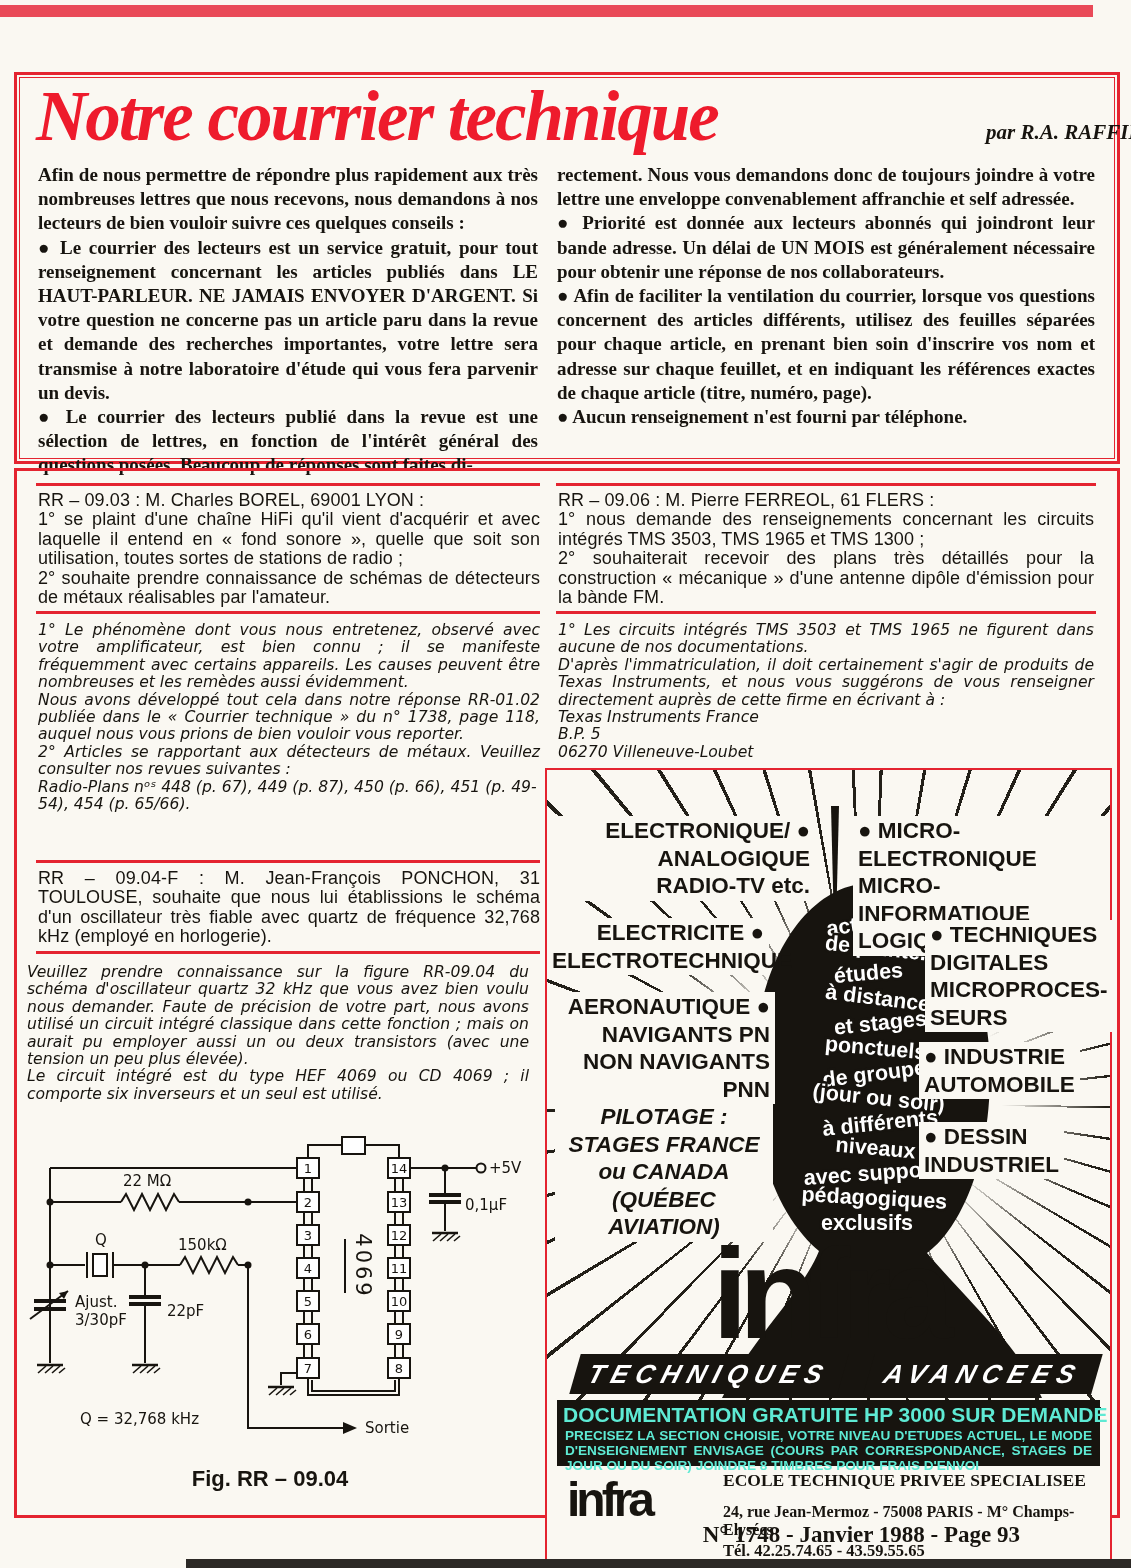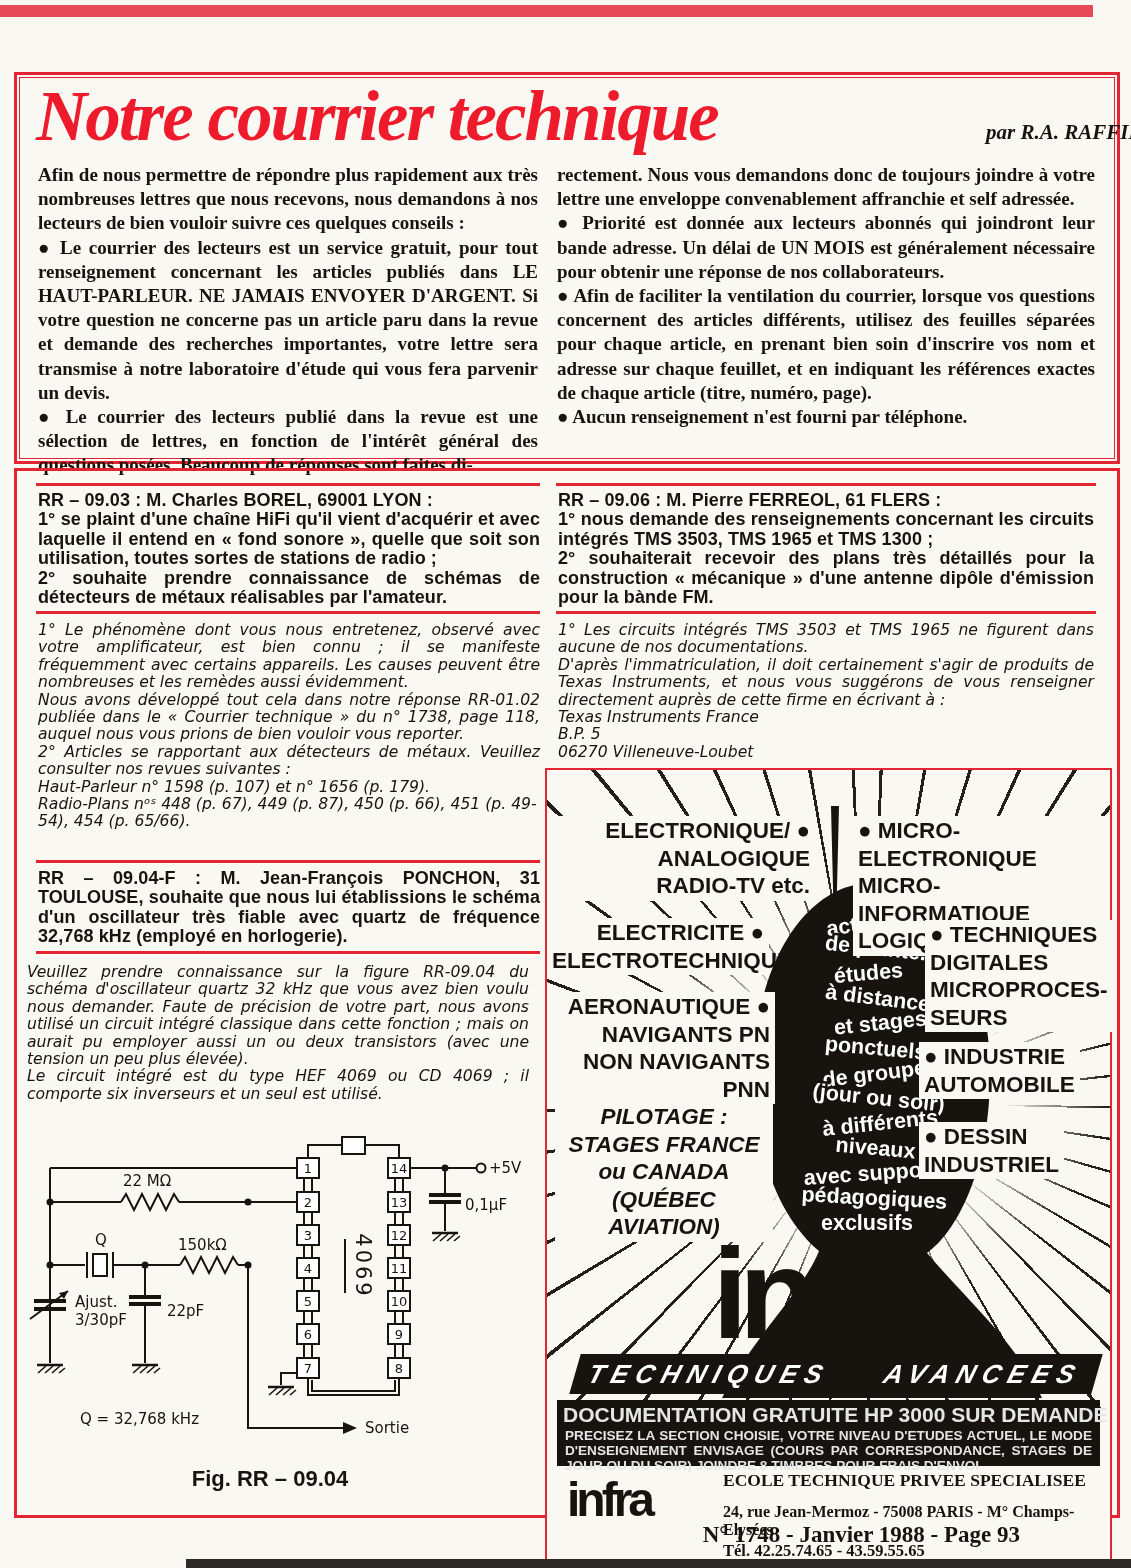--- a/index.html
+++ b/index.html
@@ -20,21 +20,21 @@
   .byline{left:986px;top:120px;font-family:"Liberation Serif",serif;font-weight:700;font-style:italic;
           font-size:21px;white-space:nowrap;}
   .introcol{top:163px;font-family:"Liberation Serif",serif;font-weight:700;font-size:19px;
             line-height:24.2px;text-align:justify;}
   .introcol p{margin:0;}
   .icl{left:38px;width:500px;}
   .icr{left:557px;width:538px;}
   
   .frame2{left:14px;top:468px;width:1100px;height:1044px;border:3px solid var(--red);}
   .rule{height:3px;background:var(--red);}
-  .qhead{font-family:"Liberation Sans",sans-serif;font-weight:700;font-size:18px;line-height:19.4px;
+  .qhead{font-family:"Liberation Sans",sans-serif;font-weight:400;font-size:18px;line-height:19.4px;
          text-align:justify;letter-spacing:0.1px;}
   .qhead p{margin:0;}
   .ans{font-family:"DejaVu Sans",sans-serif;font-style:italic;font-size:15.6px;line-height:17.4px;
        text-align:justify;}
   .ans p{margin:0;}
   .ans .nj{text-align:left;}
   
   .circuit{left:25px;top:1133px;}
   .circuit text{font-family:"DejaVu Sans",sans-serif;font-size:15px;fill:var(--ink);}
   .circuit .pin{font-size:13px;text-anchor:middle;}
@@ -55,21 +55,21 @@
   .lab-r{text-align:right;}
   .lab-c{text-align:center;font-style:italic;}
   .eggsvg{left:150px;top:8px;}
   .eggline{fill:#fff;stroke:#17140f;stroke-width:5px;paint-order:stroke;
            font-family:"Liberation Sans",sans-serif;font-weight:700;font-size:21.5px;text-anchor:middle;}
   .bigbrand{left:0;top:474px;width:563px;text-align:center;font-weight:700;font-size:128px;
             line-height:100px;letter-spacing:-9px;color:#17140f;}
   .banner{top:584px;height:40px;background:#17140f;transform:skewX(-16deg);
           color:#fff;font-weight:700;font-style:italic;font-size:26px;line-height:40px;
           text-align:center;letter-spacing:7px;}
-  .docbox{left:10px;top:630px;width:543px;height:66px;background:#17140f;color:#e5e5e5;}
+  .docbox{left:10px;top:630px;width:543px;height:66px;background:#17140f;color:#5eead4;}
   .doctitle{margin:3px 6px 0 6px;font-weight:700;font-size:21px;text-align:center;white-space:nowrap;}
   .docbody{margin:1px 8px 0 8px;font-weight:700;font-size:13.6px;line-height:15.2px;text-align:justify;}
   .schoollogo{left:20px;top:702px;font-weight:700;font-size:48px;letter-spacing:-4px;}
   .schooltxt{left:176px;top:700px;width:380px;font-weight:700;}
   .schooltxt .n{margin:0;font-size:17.5px;font-family:"Liberation Serif",serif;}
   .schooltxt .a{margin:12px 0 0 0;font-size:16px;font-family:"Liberation Serif",serif;}
   .schooltxt .p{margin:2px 0 0 0;font-size:16.5px;font-family:"Liberation Serif",serif;}
   .pagefoot{left:0;top:752px;width:473px;text-align:right;font-weight:700;font-size:23px;font-family:Liberation Serif, serif;}
 </style>
 </head>
@@ -103,21 +103,20 @@
   <div class="abs qhead" style="left:38px;top:491px;width:502px;">
     <p>RR – 09.03 : M. Charles BOREL, 69001 LYON :</p>
     <p>1°  se plaint d'une chaîne HiFi qu'il vient d'acquérir et avec laquelle il entend en « fond sonore », quelle que soit son utilisation, toutes sortes de stations de radio ;</p>
     <p>2°  souhaite prendre connaissance de schémas de détecteurs de métaux réalisables par l'amateur.</p>
   </div>
   <div class="abs rule" style="left:36px;top:611px;width:504px;"></div>
   <div class="abs ans" style="left:38px;top:622px;width:502px;">
     <p>1°  Le phénomène dont vous nous entretenez, observé avec votre amplificateur, est bien connu ; il se manifeste fréquemment avec certains appareils. Les causes peuvent être nombreuses et les remèdes aussi évidemment.</p>
     <p>Nous avons développé tout cela dans notre réponse RR-01.02 publiée dans le « Courrier technique » du n° 1738, page 118, auquel nous vous prions de bien vouloir vous reporter.</p>
     <p>2°  Articles se rapportant aux détecteurs de métaux. Veuillez consulter nos revues suivantes :</p>
-    <p class="nj">Haut-Parleur n° 1598 (p. 107) et n° 1656 (p. 179).</p>
     <p class="nj">Radio-Plans nᵒˢ 448 (p. 67), 449 (p. 87), 450 (p. 66), 451 (p. 49-54), 454 (p. 65/66).</p>
   </div>
   <div class="abs rule" style="left:36px;top:860px;width:504px;"></div>
   <div class="abs qhead" style="left:38px;top:869px;width:502px;">
     <p>RR – 09.04-F : M. Jean-François PONCHON, 31 TOULOUSE, souhaite que nous lui établissions le schéma d'un oscillateur très fiable avec quartz de fréquence 32,768 kHz (employé en horlogerie).</p>
   </div>
   <div class="abs rule" style="left:36px;top:951px;width:504px;"></div>
   <div class="abs ans" style="left:27px;top:964px;width:502px;">
     <p>Veuillez prendre connaissance sur la figure RR-09.04 du schéma d'oscillateur quartz 32 kHz que vous avez bien voulu nous demander. Faute de précision de votre part, nous avons utilisé un circuit intégré classique dans cette fonction ; mais on aurait pu employer aussi un ou deux transistors (avec une tension un peu plus élevée).</p>
     <p>Le circuit intégré est du type HEF 4069 ou CD 4069 ; il comporte six inverseurs et un seul est utilisé.</p>

